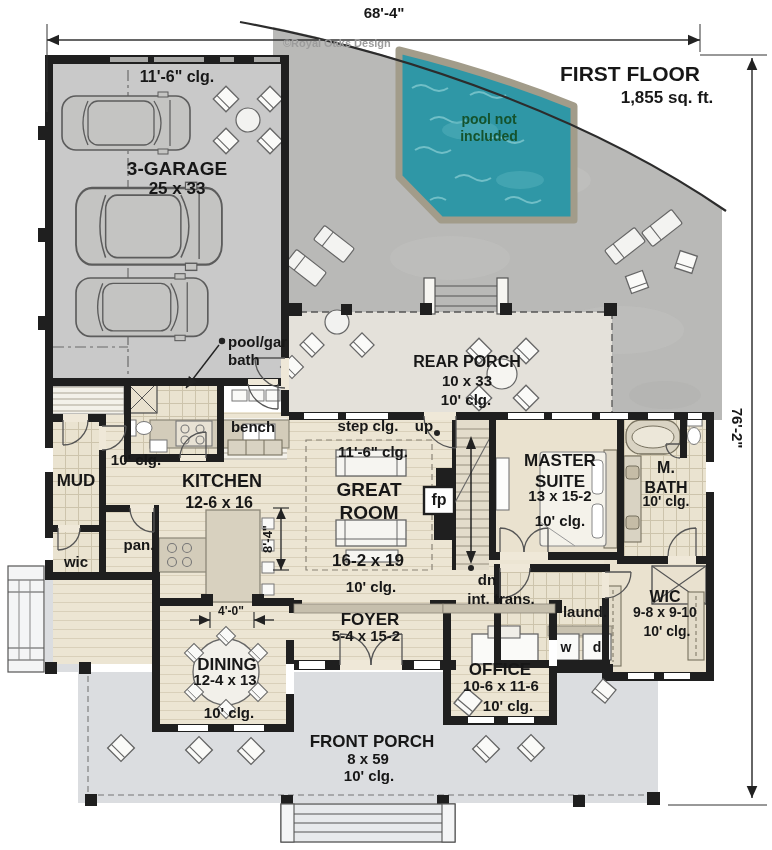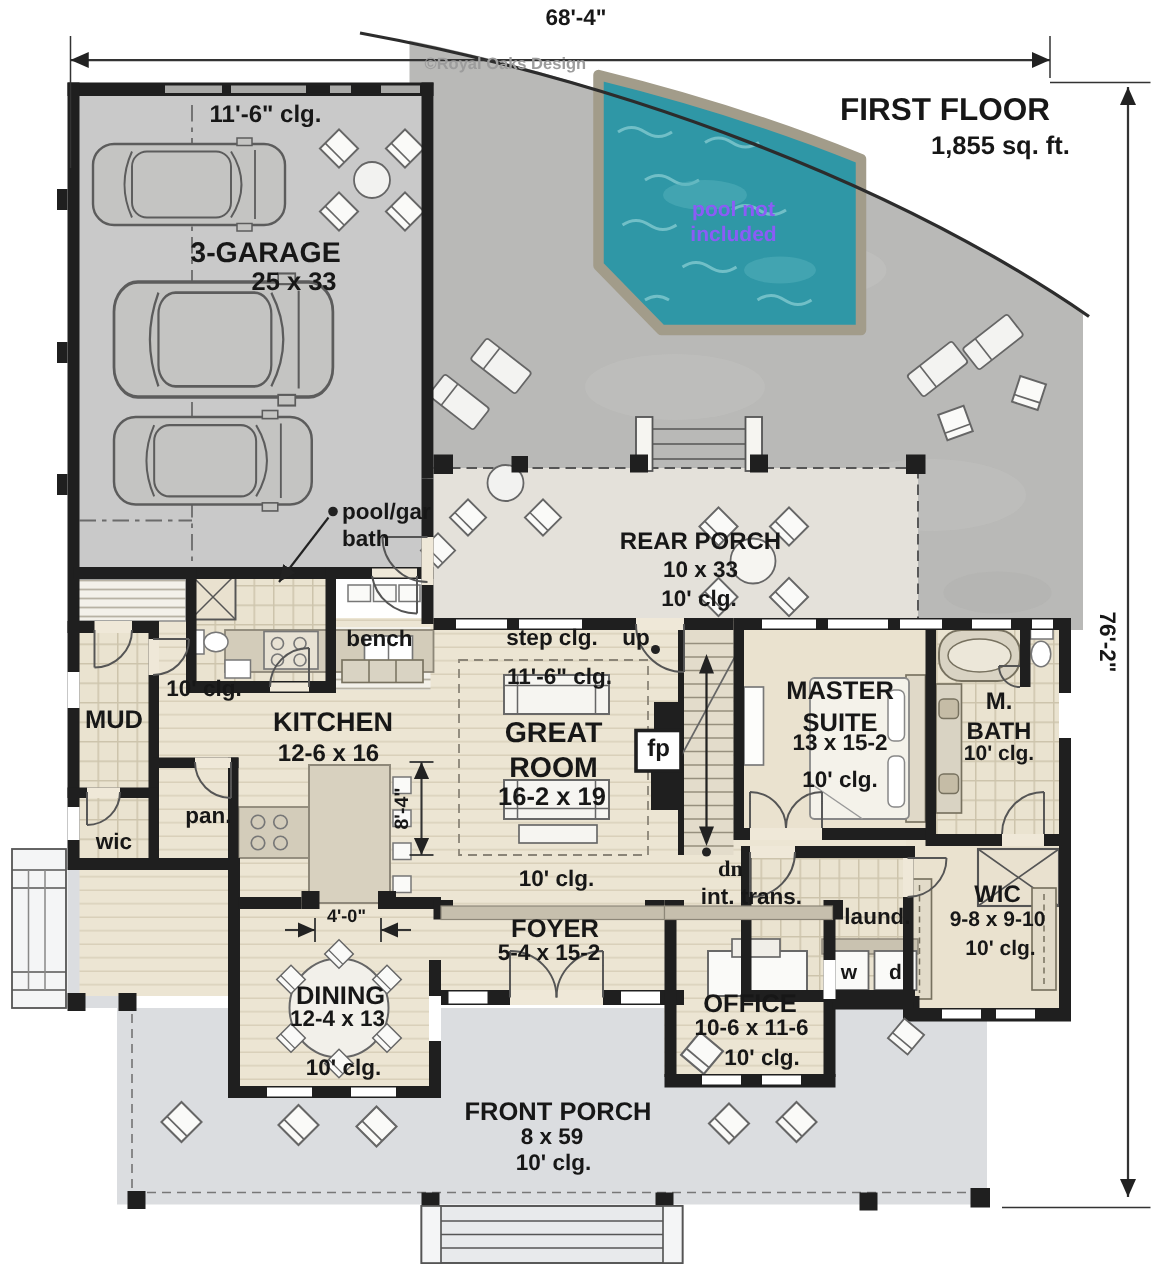--- a/index.html
+++ b/index.html
@@ -5,21 +5,21 @@
   html,body{margin:0;padding:0;background:#fff;}
   .stage{position:relative;width:772px;height:850px;background:#ffffff;overflow:hidden;
          font-family:"Liberation Sans",sans-serif;}
   .stage svg{position:absolute;left:0;top:0;}
   .lbl{position:absolute;transform:translate(-50%,-50%);font-weight:700;color:#171717;
        white-space:pre-line;text-align:center;line-height:1.22;letter-spacing:0;}
   .rot90{transform:translate(-50%,-50%) rotate(90deg);}
   .rotm90{transform:translate(-50%,-50%) rotate(-90deg);}
   .la{transform:translate(0,-50%);text-align:left;}
   .wm{color:#9c9c9c;font-weight:700;}
-  .poolnote{color:#8b5cf6;margin-top:20px;}
+  .poolnote{color:#14532d;}
 </style>
 </head>
 <body>
 
 <div class="stage">
 
 <svg width="772" height="850" viewBox="0 0 772 850">
 <defs>
   <pattern id="wood" width="9" height="9" patternUnits="userSpaceOnUse">
     <rect width="9" height="9" fill="#ece5d3"></rect>
@@ -426,21 +426,21 @@
 <span class="lbl" style="left:384px;top:13px;font-size:15px;">68'-4"</span>
 <span class="lbl rot90" style="left:737px;top:428px;font-size:15px;">76'-2"</span>
 <span class="lbl rotm90" style="left:268px;top:539px;font-size:13px;">8'-4"</span>
 <span class="lbl" style="left:231px;top:611px;font-size:12px;">4'-0"</span>
 
 <span class="lbl poolnote" style="left:489px;top:128px;font-size:14px;">pool not
 included</span>
 
 <span class="lbl" style="left:177px;top:77px;font-size:16px;">11'-6" clg.</span>
 <span class="lbl" style="left:177px;top:169px;font-size:19px;">3-GARAGE</span>
-<span class="lbl" style="left:177px;top:189px;font-size:17px;margin-left:19px;">25 x 33</span>
+<span class="lbl" style="left:177px;top:189px;font-size:17px;">25 x 33</span>
 <span class="lbl la" style="left:228px;top:351px;font-size:15px;">pool/gar
 bath</span>
 <span class="lbl" style="left:253px;top:427px;font-size:15px;">bench</span>
 
 <span class="lbl" style="left:467px;top:362px;font-size:16px;">REAR PORCH</span>
 <span class="lbl" style="left:467px;top:381px;font-size:15px;">10 x 33</span>
 <span class="lbl" style="left:466px;top:400px;font-size:15px;">10' clg.</span>
 
 <span class="lbl" style="left:76px;top:481px;font-size:17px;">MUD</span>
 <span class="lbl" style="left:136px;top:460px;font-size:15px;">10' clg.</span>
@@ -448,34 +448,34 @@
 <span class="lbl" style="left:139px;top:545px;font-size:15px;">pan.</span>
 
 <span class="lbl" style="left:222px;top:482px;font-size:18px;">KITCHEN</span>
 <span class="lbl" style="left:219px;top:503px;font-size:16px;">12-6 x 16</span>
 
 <span class="lbl" style="left:368px;top:426px;font-size:15px;">step clg.</span>
 <span class="lbl" style="left:424px;top:426px;font-size:15px;">up</span>
 <span class="lbl" style="left:373px;top:452px;font-size:15px;">11'-6" clg.</span>
 <span class="lbl" style="left:369px;top:501px;font-size:19px;">GREAT
 ROOM</span>
-<span class="lbl" style="left:368px;top:532px;font-size:17px;">16-2 x 19</span>
+<span class="lbl" style="left:368px;top:561px;font-size:17px;">16-2 x 19</span>
 <span class="lbl" style="left:371px;top:587px;font-size:15px;">10' clg.</span>
 <span class="lbl" style="left:439px;top:500px;font-size:16px;">fp</span>
 
 <span class="lbl" style="left:560px;top:472px;font-size:17px;">MASTER
 SUITE</span>
 <span class="lbl" style="left:560px;top:496px;font-size:15px;">13 x 15-2</span>
 <span class="lbl" style="left:560px;top:521px;font-size:15px;">10' clg.</span>
 
 <span class="lbl" style="left:666px;top:478px;font-size:16px;">M.
 BATH</span>
 <span class="lbl" style="left:666px;top:502px;font-size:14px;">10' clg.</span>
 
-<span class="lbl" style="left:487px;top:580px;font-size:15px;font-family:Liberation Serif, serif;">dn</span>
+<span class="lbl" style="left:487px;top:580px;font-size:15px;">dn</span>
 <span class="lbl" style="left:501px;top:599px;font-size:15px;">int. trans.</span>
 
 <span class="lbl" style="left:585px;top:612px;font-size:15px;">laund.</span>
 <span class="lbl" style="left:566px;top:648px;font-size:14px;">w</span>
 <span class="lbl" style="left:597px;top:648px;font-size:14px;">d</span>
 
 <span class="lbl" style="left:665px;top:597px;font-size:16px;">WIC</span>
 <span class="lbl" style="left:665px;top:613px;font-size:14px;">9-8 x 9-10</span>
 <span class="lbl" style="left:667px;top:632px;font-size:14px;">10' clg.</span>
 

